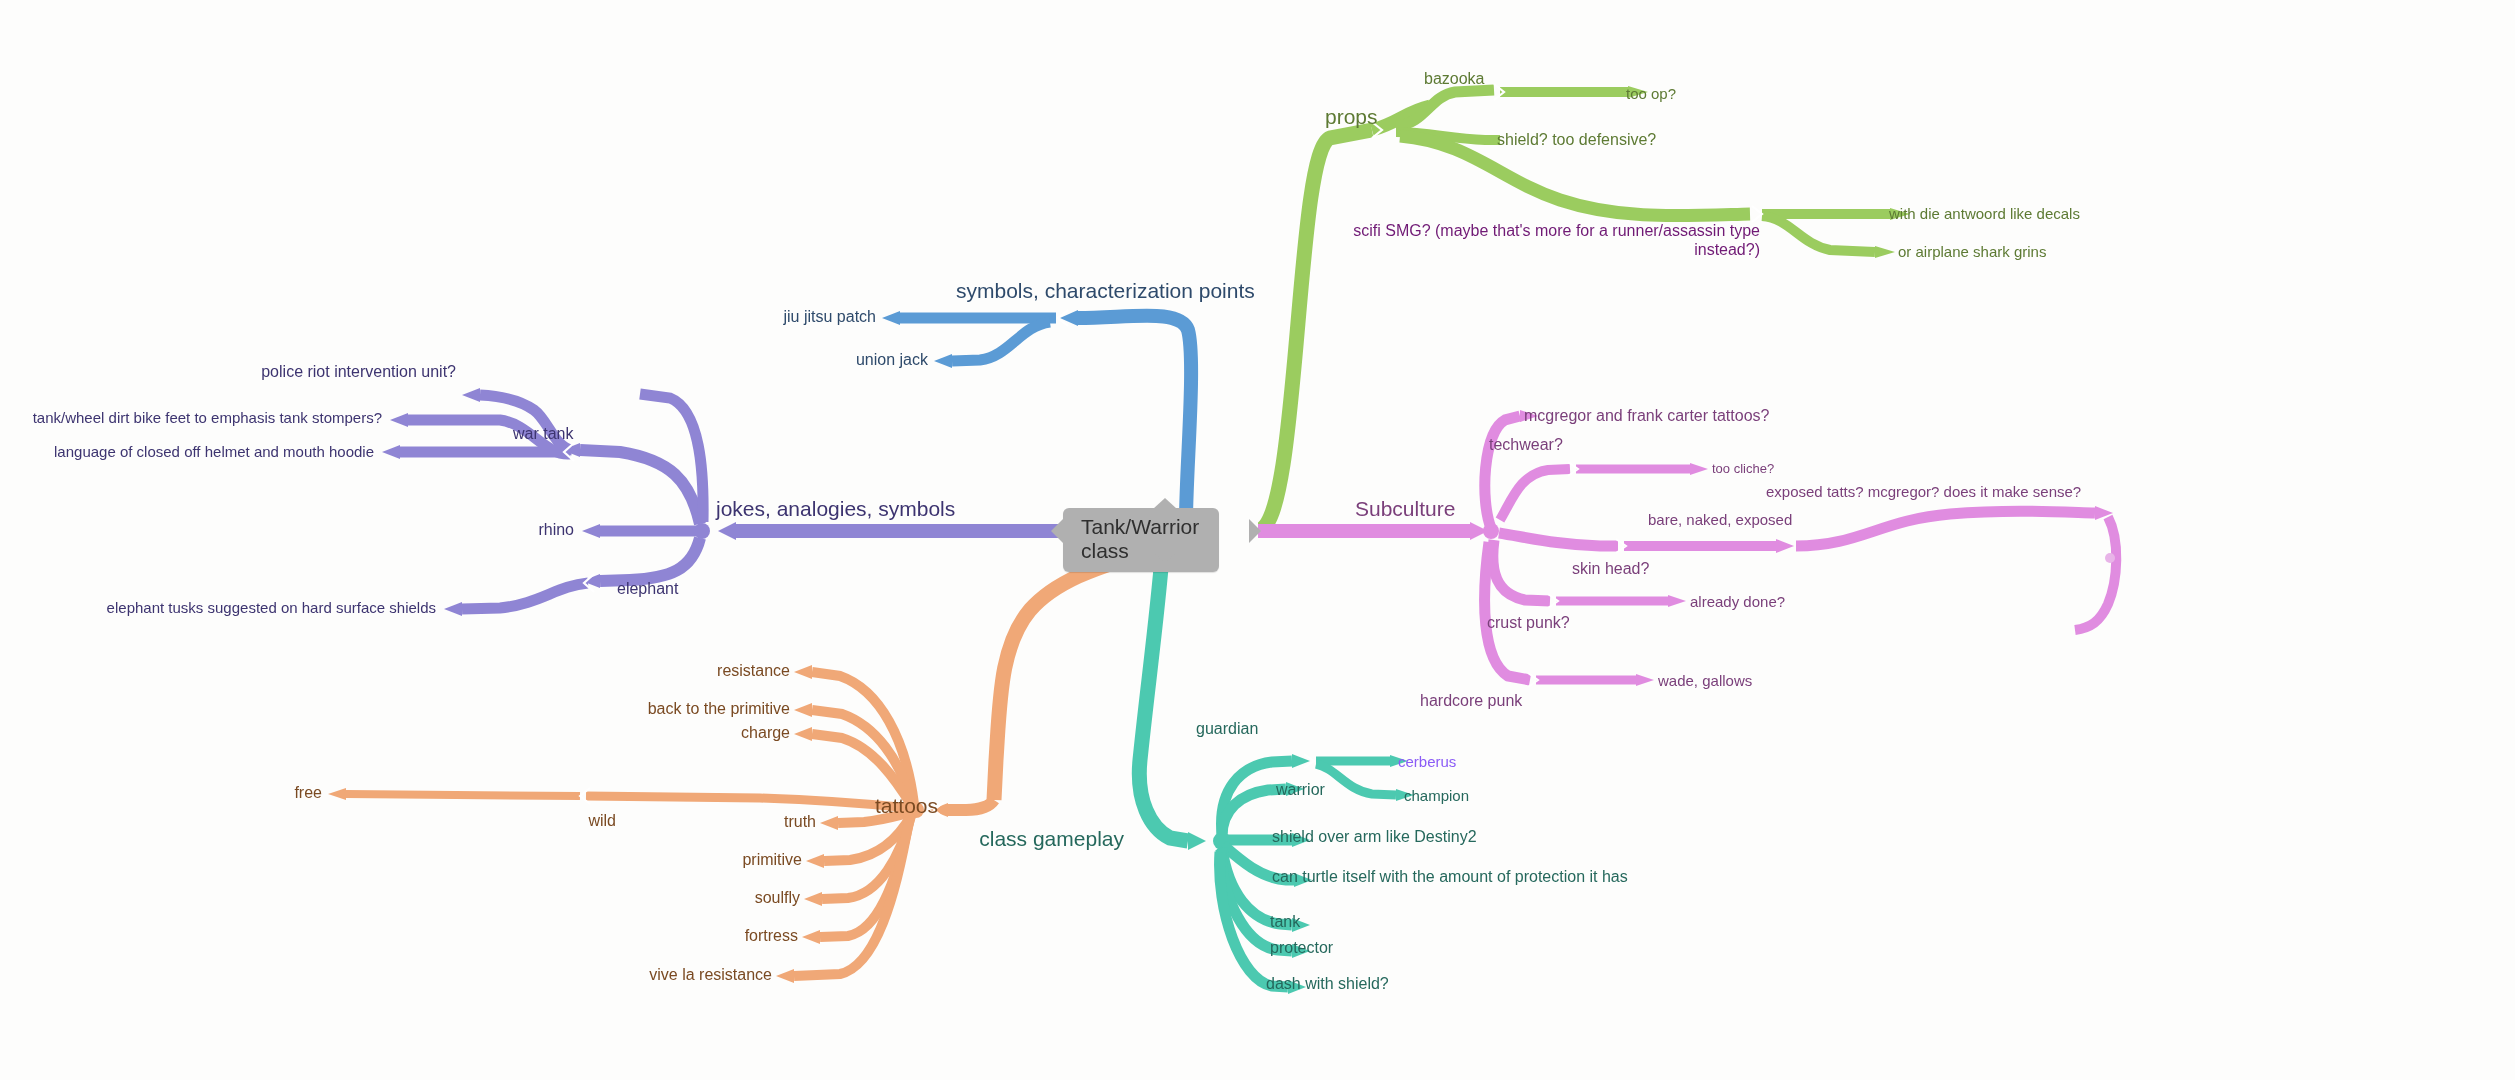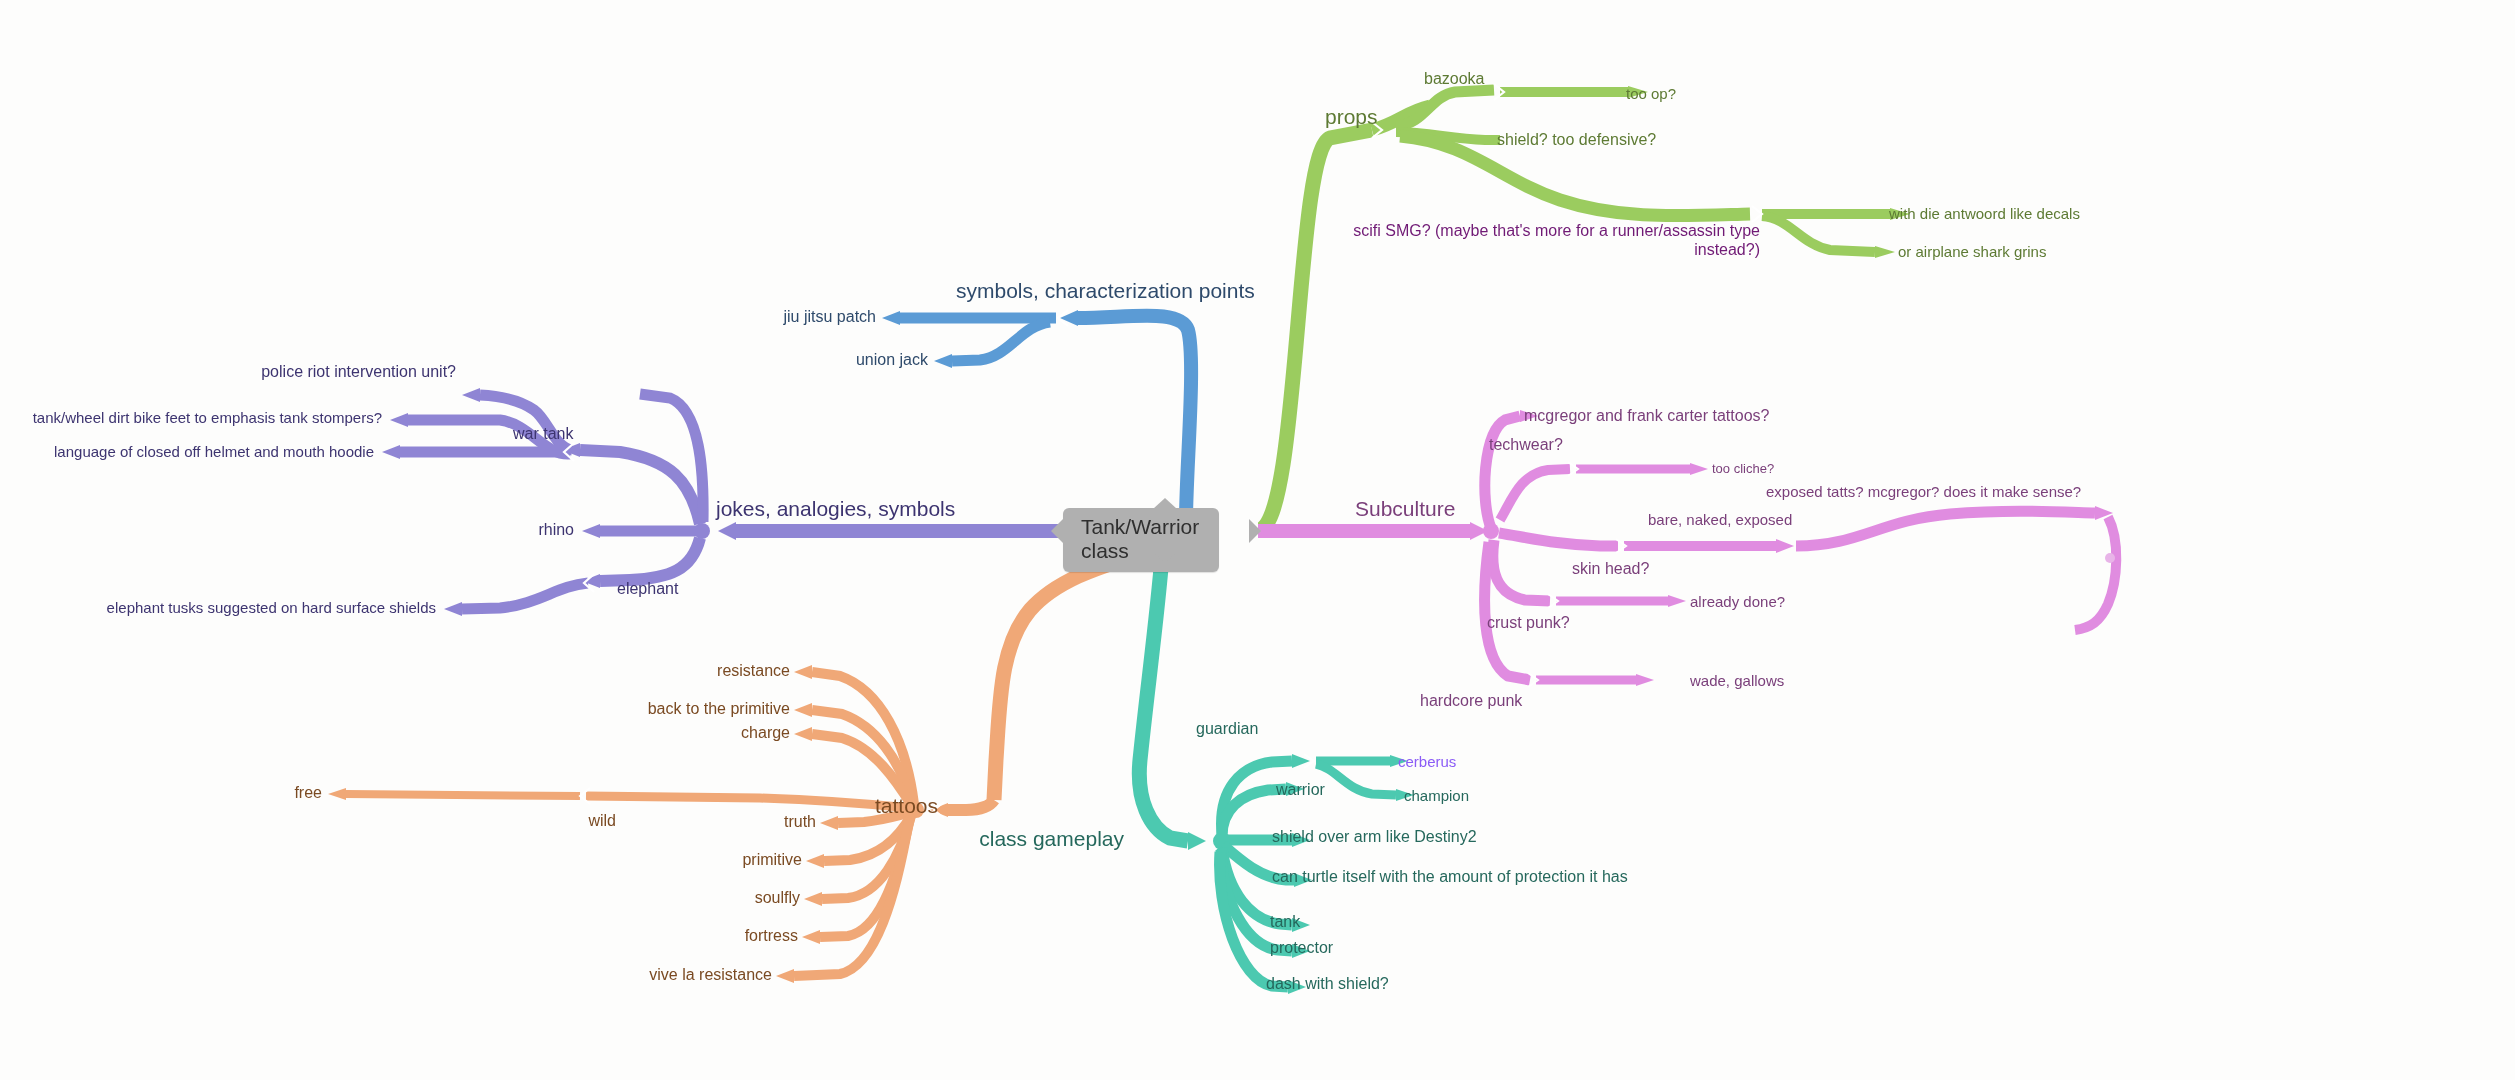--- a/index.html
+++ b/index.html
@@ -239,21 +239,21 @@
   <div class="lbl l" style="left:1355px;top:497px;color:#7a3f7a;font-size:21px;">Subculture</div>
   <div class="lbl l" style="left:1489px;top:436px;color:#7a3f7a;font-size:16px;">techwear?</div>
   <div class="lbl l" style="left:1524px;top:407px;color:#7a3f7a;font-size:16px;">mcgregor and frank carter tattoos?</div>
   <div class="lbl l" style="left:1712px;top:461px;color:#7a3f7a;font-size:13px;">too cliche?</div>
   <div class="lbl l" style="left:1572px;top:560px;color:#7a3f7a;font-size:16px;">skin head?</div>
   <div class="lbl l" style="left:1648px;top:511px;color:#7a3f7a;font-size:15px;">bare, naked, exposed</div>
   <div class="lbl l" style="left:1766px;top:483px;color:#7a3f7a;font-size:15px;">exposed tatts? mcgregor? does it make sense?</div>
   <div class="lbl l" style="left:1487px;top:614px;color:#7a3f7a;font-size:16px;">crust punk?</div>
   <div class="lbl l" style="left:1690px;top:593px;color:#7a3f7a;font-size:15px;">already done?</div>
   <div class="lbl l" style="left:1420px;top:692px;color:#7a3f7a;font-size:16px;">hardcore punk</div>
-  <div class="lbl l" style="left:1658px;top:672px;color:#7a3f7a;font-size:15px;margin-left:32px;">wade, gallows</div>
+  <div class="lbl l" style="left:1658px;top:672px;color:#7a3f7a;font-size:15px;">wade, gallows</div>
 
   <div class="lbl l" style="left:956px;top:279px;color:#2e4a6b;font-size:21px;">symbols, characterization points</div>
   <div class="lbl r" style="left:620px;top:308px;width:256px;color:#2e4a6b;font-size:16px;">jiu jitsu patch</div>
   <div class="lbl r" style="left:670px;top:351px;width:258px;color:#2e4a6b;font-size:16px;">union jack</div>
 
   <div class="lbl l" style="left:716px;top:497px;color:#3d3470;font-size:21px;">jokes, analogies, symbols</div>
   <div class="lbl l" style="left:513px;top:425px;color:#3d3470;font-size:16px;">war tank</div>
   <div class="lbl r" style="left:220px;top:363px;width:236px;color:#3d3470;font-size:16px;">police riot intervention unit?</div>
   <div class="lbl r" style="left:10px;top:409px;width:372px;color:#3d3470;font-size:15px;">tank/wheel dirt bike feet to emphasis tank stompers?</div>
   <div class="lbl r" style="left:10px;top:443px;width:364px;color:#3d3470;font-size:15px;">language of closed off helmet and mouth hoodie</div>

